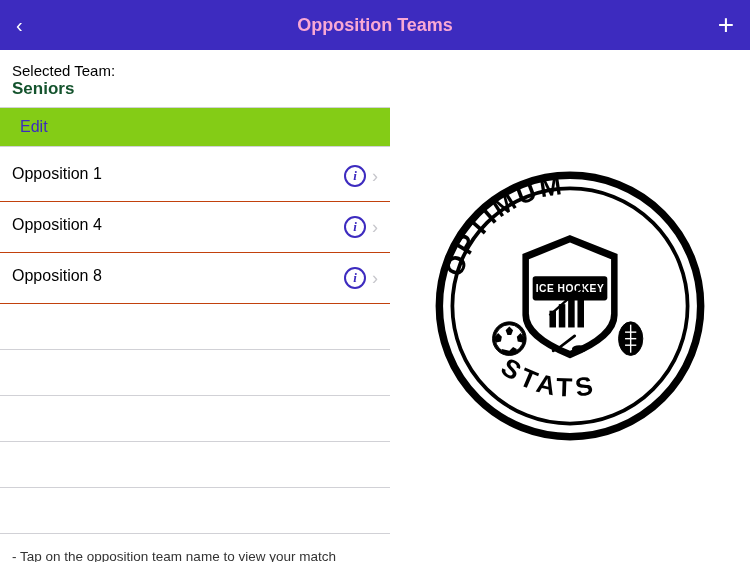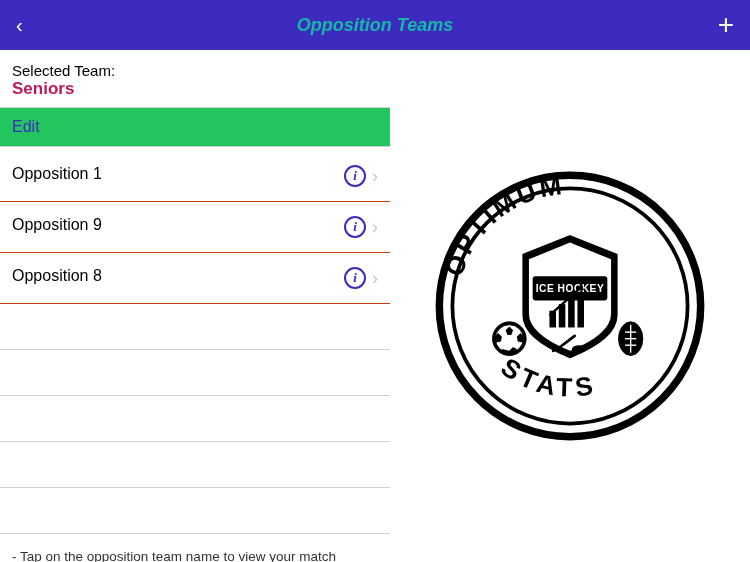--- a/index.html
+++ b/index.html
@@ -20,27 +20,26 @@
       color: #fff;
       font-size: 17px;
       cursor: pointer;
     }
     #header-back .chevron {
       font-size: 20px;
       margin-right: 4px;
       font-weight: 300;
     }
     #header-title {
-      color: #14b8a6;
+      color: #f9a8d4;
       font-size: 18px;
       font-weight: 600;
       position: absolute;
       left: 50%;
       transform: translateX(-50%);
-      font-style: italic;
     }
     #header-add {
       color: #fff;
       font-size: 28px;
       font-weight: 300;
       cursor: pointer;
       line-height: 1;
     }
 
     
@@ -61,26 +60,26 @@
     #selected-team-section {
       padding: 0 12px 8px 12px;
     }
     #selected-team-label {
       font-size: 15px;
       color: #000;
     }
     #selected-team-name {
       font-size: 17px;
       font-weight: 700;
-      color: #be185d;
+      color: #14532d;
     }
 
     #edit-row {
-      background: #22c55e;
-      padding: 10px 12px;
+      background: #84cc16;
+      padding: 10px 20px;
       border-top: 1px solid #d1d1d6;
       border-bottom: 1px solid #d1d1d6;
       margin-bottom: 4px;
     }
     #edit-link {
       color: #3d2bbf;
       font-size: 16px;
       cursor: pointer;
     }
 
@@ -178,21 +177,21 @@
     <div id="opposition-list">
 
     <div class="opposition-row">
       <span class="opposition-row-label">Opposition 1</span>
       <div class="opposition-row-right">
         <div class="info-icon">i</div>
         <span class="chevron-right">›</span>
       </div>
     </div>
         <div class="opposition-row">
-      <span class="opposition-row-label">Opposition 9</span>
+      <span class="opposition-row-label">Opposition 4</span>
       <div class="opposition-row-right">
         <div class="info-icon">i</div>
         <span class="chevron-right">›</span>
       </div>
     </div>
         <div class="opposition-row">
       <span class="opposition-row-label">Opposition 8</span>
       <div class="opposition-row-right">
         <div class="info-icon">i</div>
         <span class="chevron-right">›</span>

